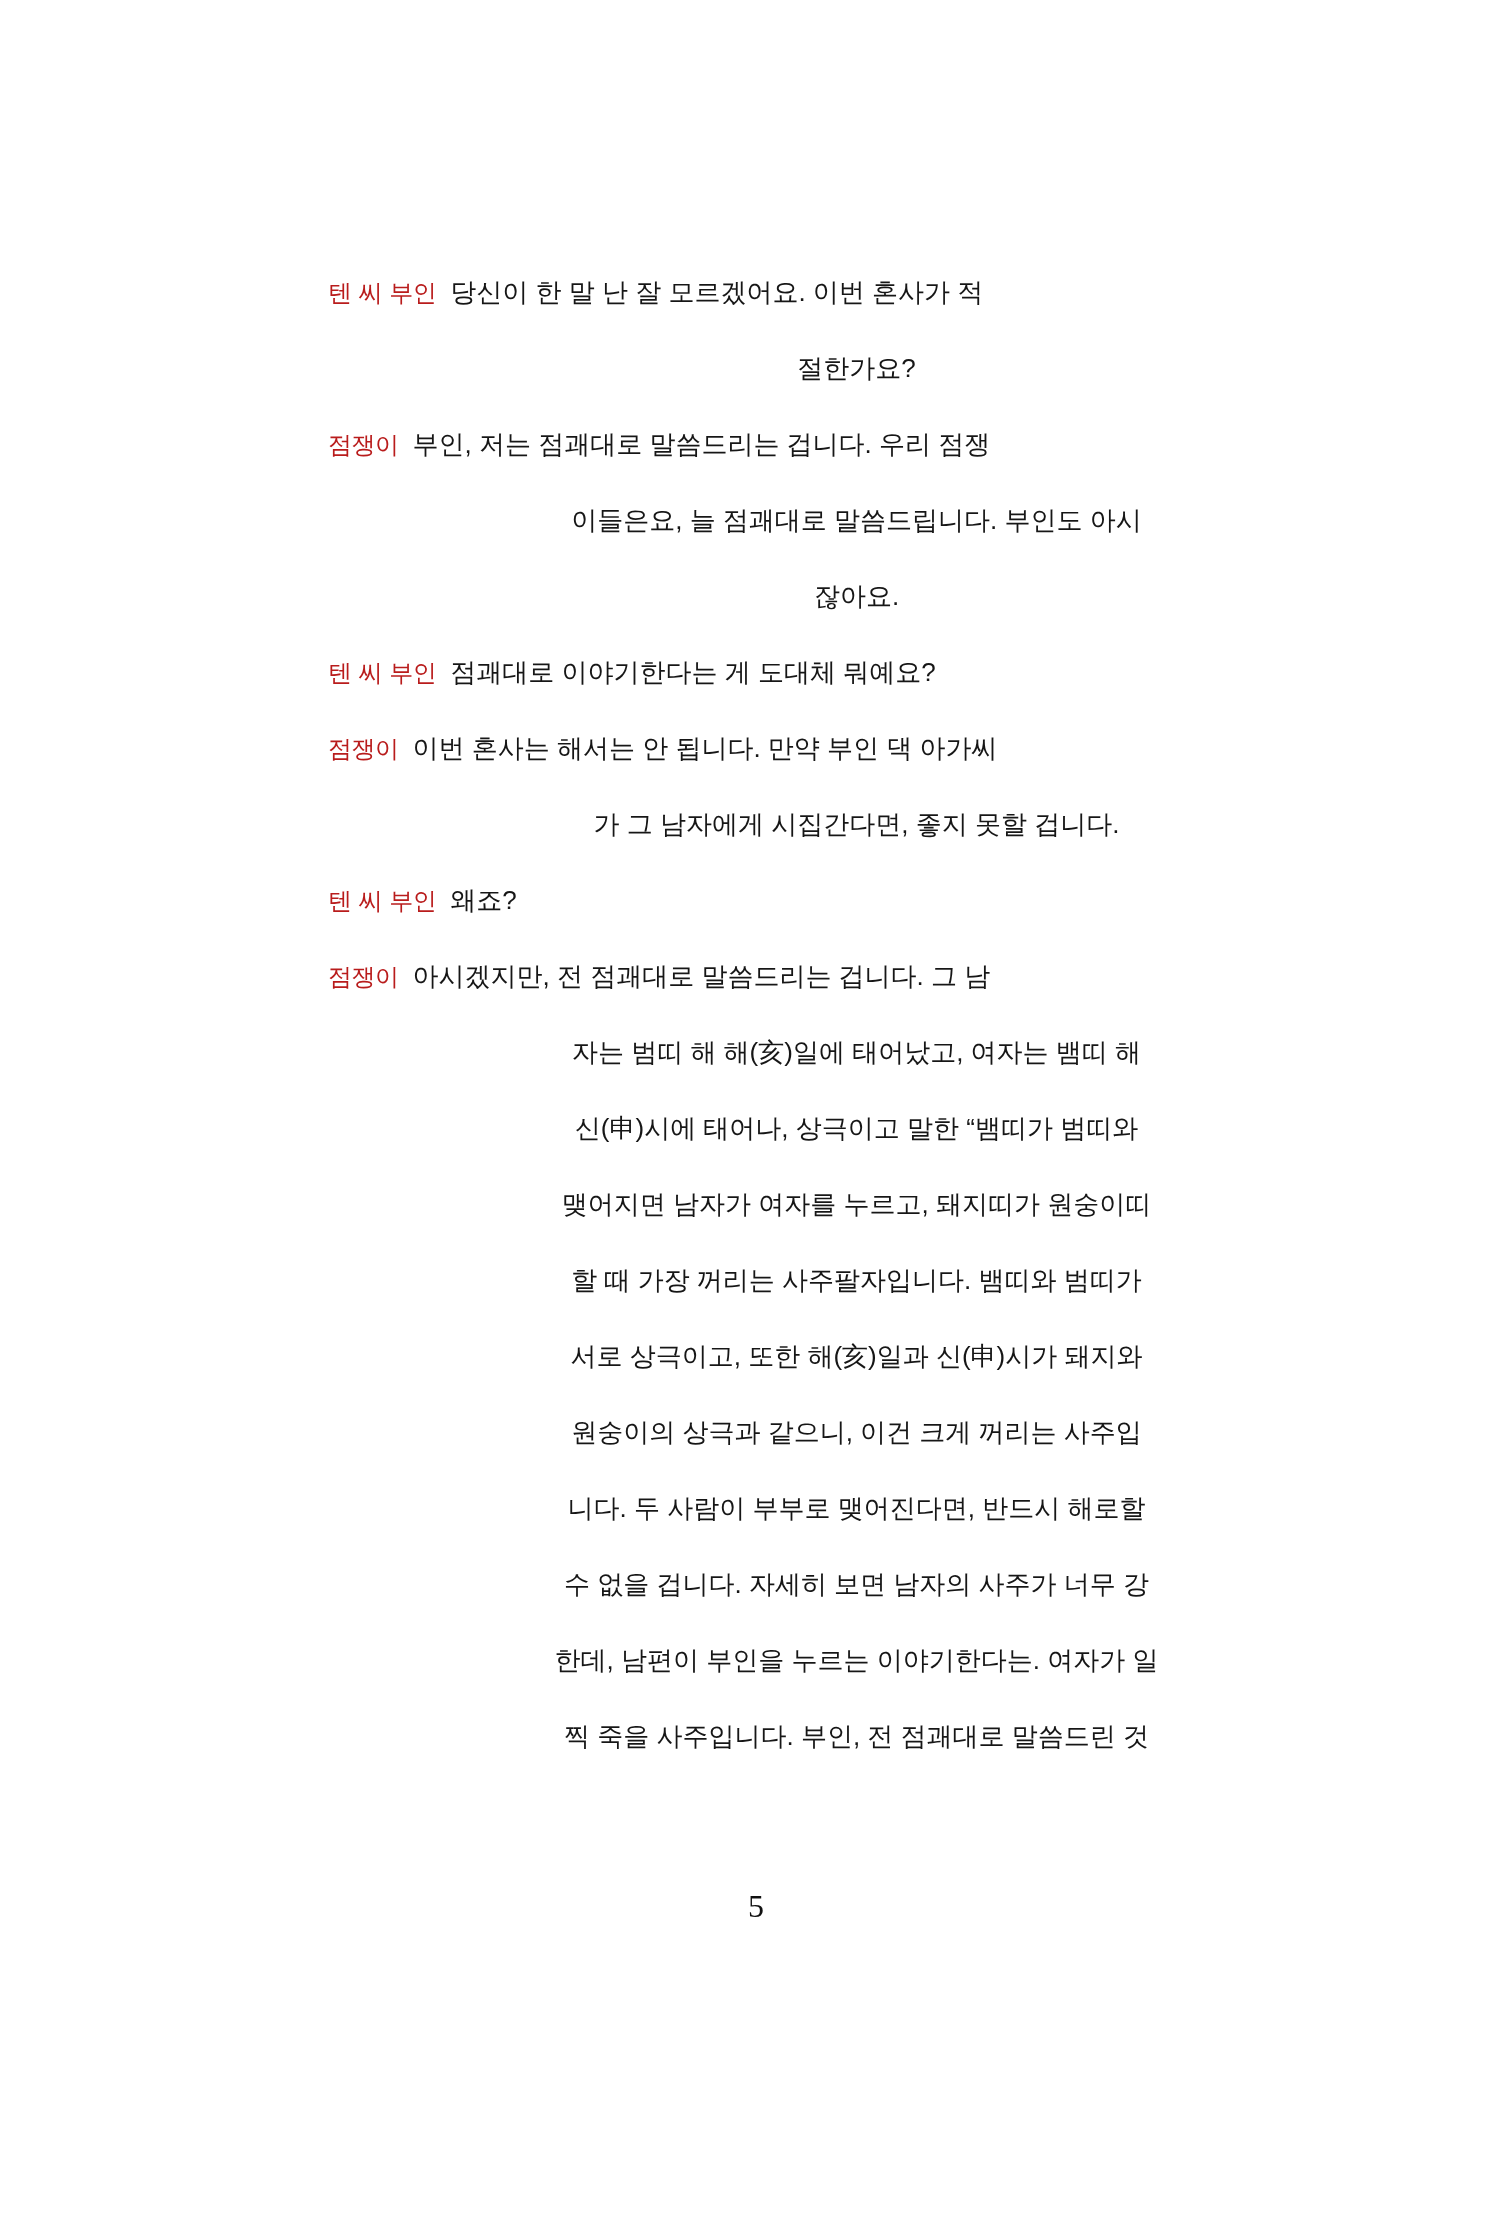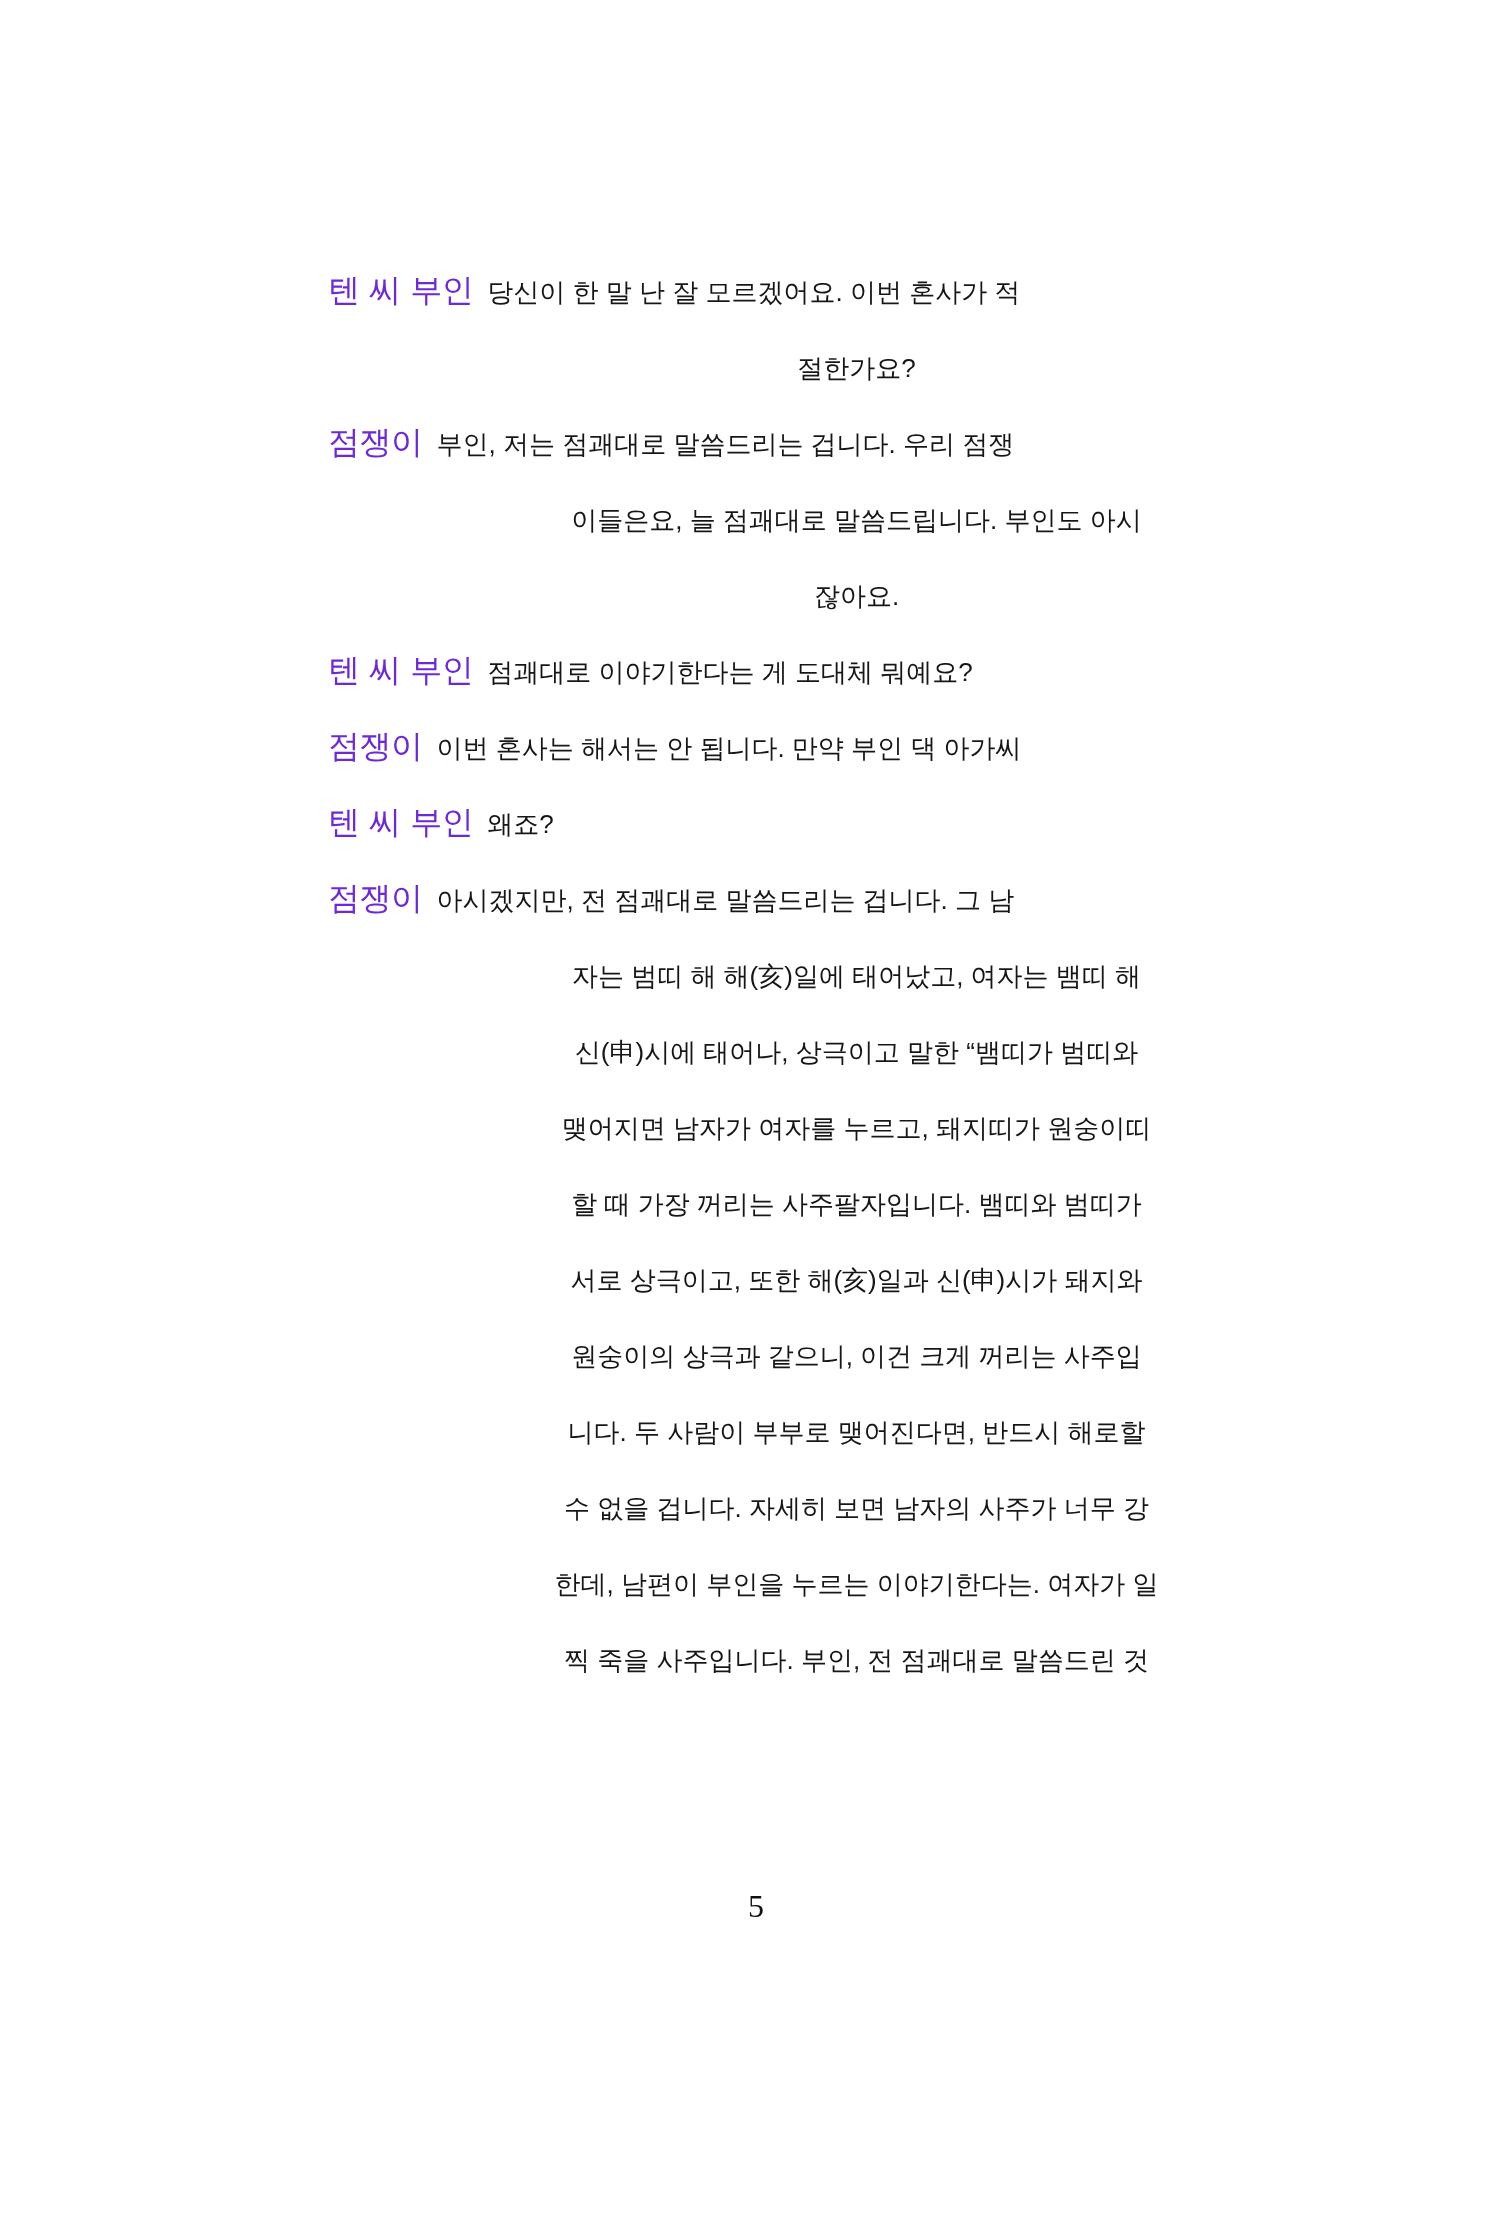--- a/index.html
+++ b/index.html
@@ -30,23 +30,23 @@
     }
     .line {
       height: 76px;
       line-height: 76px;
       font-size: 35px;
       white-space: nowrap;
       position: relative;
     }
     .speaker {
       font-family: "DejaVu Sans", "Liberation Sans", sans-serif;
-      font-size: 32px;
+      font-size: 24px;
       letter-spacing: -0.5px;
-      color: #6d28d9;
+      color: #b91c1c;
       text-align: center;
     }
     .speech {
       font-family: Liberation Sans, sans-serif;
       font-size: 26px;
       color: #161616;
     }
     .cont {
       padding-left: 117px;
       text-align: center;
@@ -89,20 +89,23 @@
       <span class="speech">잖아요.</span>
     </div>
 
     <div class="line">
       <span class="speaker">텐 씨 부인</span><span class="gap"></span><span class="speech">점괘대로 이야기한다는 게 도대체 뭐예요?</span>
     </div>
 
     <div class="line">
       <span class="speaker">점쟁이</span><span class="gap"></span><span class="speech">이번 혼사는 해서는 안 됩니다. 만약 부인 댁 아가씨</span>
     </div>
+    <div class="line cont">
+      <span class="speech">가 그 남자에게 시집간다면, 좋지 못할 겁니다.</span>
+    </div>
 
     <div class="line">
       <span class="speaker">텐 씨 부인</span><span class="gap"></span><span class="speech">왜죠?</span>
     </div>
 
     <div class="line">
       <span class="speaker">점쟁이</span><span class="gap"></span><span class="speech">아시겠지만, 전 점괘대로 말씀드리는 겁니다. 그 남</span>
     </div>
     <div class="line cont">
       <span class="speech">자는 범띠 해 해(亥)일에 태어났고, 여자는 뱀띠 해</span>

